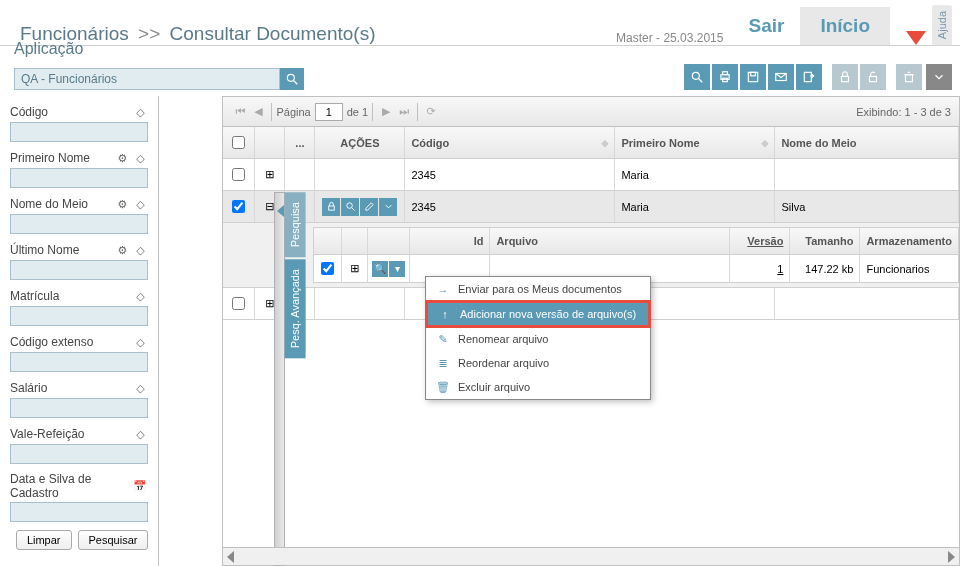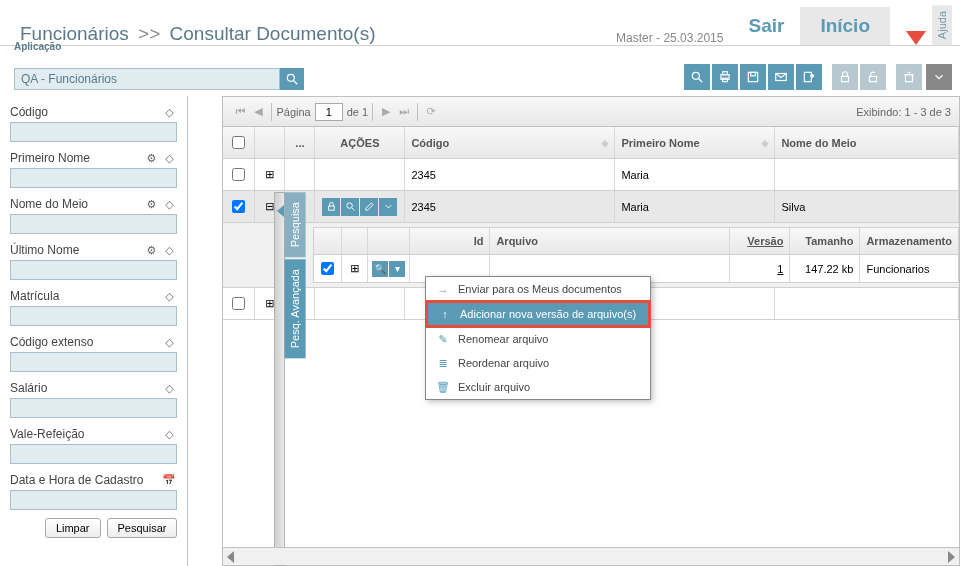--- a/index.html
+++ b/index.html
@@ -11,33 +11,33 @@
 .breadcrumb .sep { color: #888; margin: 0 4px; }
 .user-info { font-size: 12px; color: #888; margin-right: 9px; }
 .top-btn { display: inline-block; padding: 8px 16px; font-size: 19px; font-weight: bold; color: #5a9ab5; text-decoration: none; cursor: pointer; }
 .top-btn.inicio { background: #e8e8e8; color: #5a9ab5; padding: 8px 20px; }
 .red-tri { width: 0; height: 0; border-left: 10px solid transparent; border-right: 10px solid transparent; border-top: 14px solid #e74c3c; margin-left: 16px; }
 .ajuda { writing-mode: vertical-rl; transform: rotate(180deg); font-size: 11px; color: #7a9aaa; background: #e8e8e8; padding: 6px 4px; margin-left: 6px; border-radius: 2px; }
 
 
 .subheader { display: flex; align-items: flex-end; height: 50px; padding: 6px 8px 6px 14px; }
 .app-area { width: 290px; }
-.app-label { font-size: 10px; color: #5a7a8a; margin-bottom: 16px; font-weight: bold; }
+.app-label { font-size: 16px; color: #5a7a8a; margin-bottom: 10px; }
 .app-select { display: flex; }
 .app-select input { flex: 1; height: 22px; border: 1px solid #a8c0cc; background: #e0ecf0; color: #5a7a8a; font-size: 12px; padding: 0 6px; }
 .app-select .mag { width: 24px; height: 22px; background: #5a9ab5; display: flex; align-items: center; justify-content: center; cursor: pointer; }
 .toolbar-right { margin-left: auto; display: flex; gap: 4px; align-items: center; }
 .tool-btn { width: 26px; height: 26px; background: #5a9ab5; display: flex; align-items: center; justify-content: center; cursor: pointer; }
 .tool-btn.disabled { background: #b8c8d0; }
 .tool-btn.dark { background: #888; }
 .tool-grp { display: flex; gap: 2px; margin-left: 6px; }
 .corner-tri { width: 0; height: 0; border-left: 14px solid transparent; border-top: 14px solid #5a9ab5; position: absolute; right: 2px; top: 98px; }
 
 
-.main { display: flex; height: calc(566px - 96px); position: relative; }
+.main { display: flex; height: calc(566px - 96px); position: relative; gap: 29px; }
 
 
 .left-panel { width: 274px; background: #fff; border-right: 1px solid #c0c0c0; overflow-y: auto; padding: 8px 10px; position: relative; }
 .splitter { position: absolute; left: 274px; top: 96px; width: 32px; bottom: 0; display: flex; }
 .splitter-bar { width: 12px; background: linear-gradient(to right, #d0d0d0, #e8e8e8); border: 1px solid #b0b0b0; cursor: col-resize; position: relative; }
 .splitter-bar::after { content: ''; position: absolute; left: 2px; top: 12px; width: 0; height: 0; border-top: 6px solid transparent; border-bottom: 6px solid transparent; border-right: 7px solid #5a9ab5; }
 .vtabs { width: 22px; display: flex; flex-direction: column; }
 .vtab { writing-mode: vertical-rl; transform: rotate(180deg); background: #5a9ab5; color: #fff; font-size: 11px; padding: 10px 4px; margin-bottom: 2px; cursor: pointer; text-align: center; }
 .vtab.inactive { background: #88b0c0; }
 
@@ -268,21 +268,21 @@
         <div class="field">
     <div class="field-header">
       <span class="field-label">Vale-Refeição</span>
       <div class="field-icons">
               <span>◇</span>
             </div>
     </div>
     <input style=""></div>
         <div class="field">
     <div class="field-header">
-      <span class="field-label">Data e Hora de Cadastro</span>
+      <span class="field-label">Data e Silva de Cadastro</span>
       <div class="field-icons">
               <span>📅</span>
             </div>
     </div>
     <input style=""></div>
       </div>
     <div class="filter-btns">
       <button>Limpar</button>
       <button>Pesquisar</button>
     </div>

